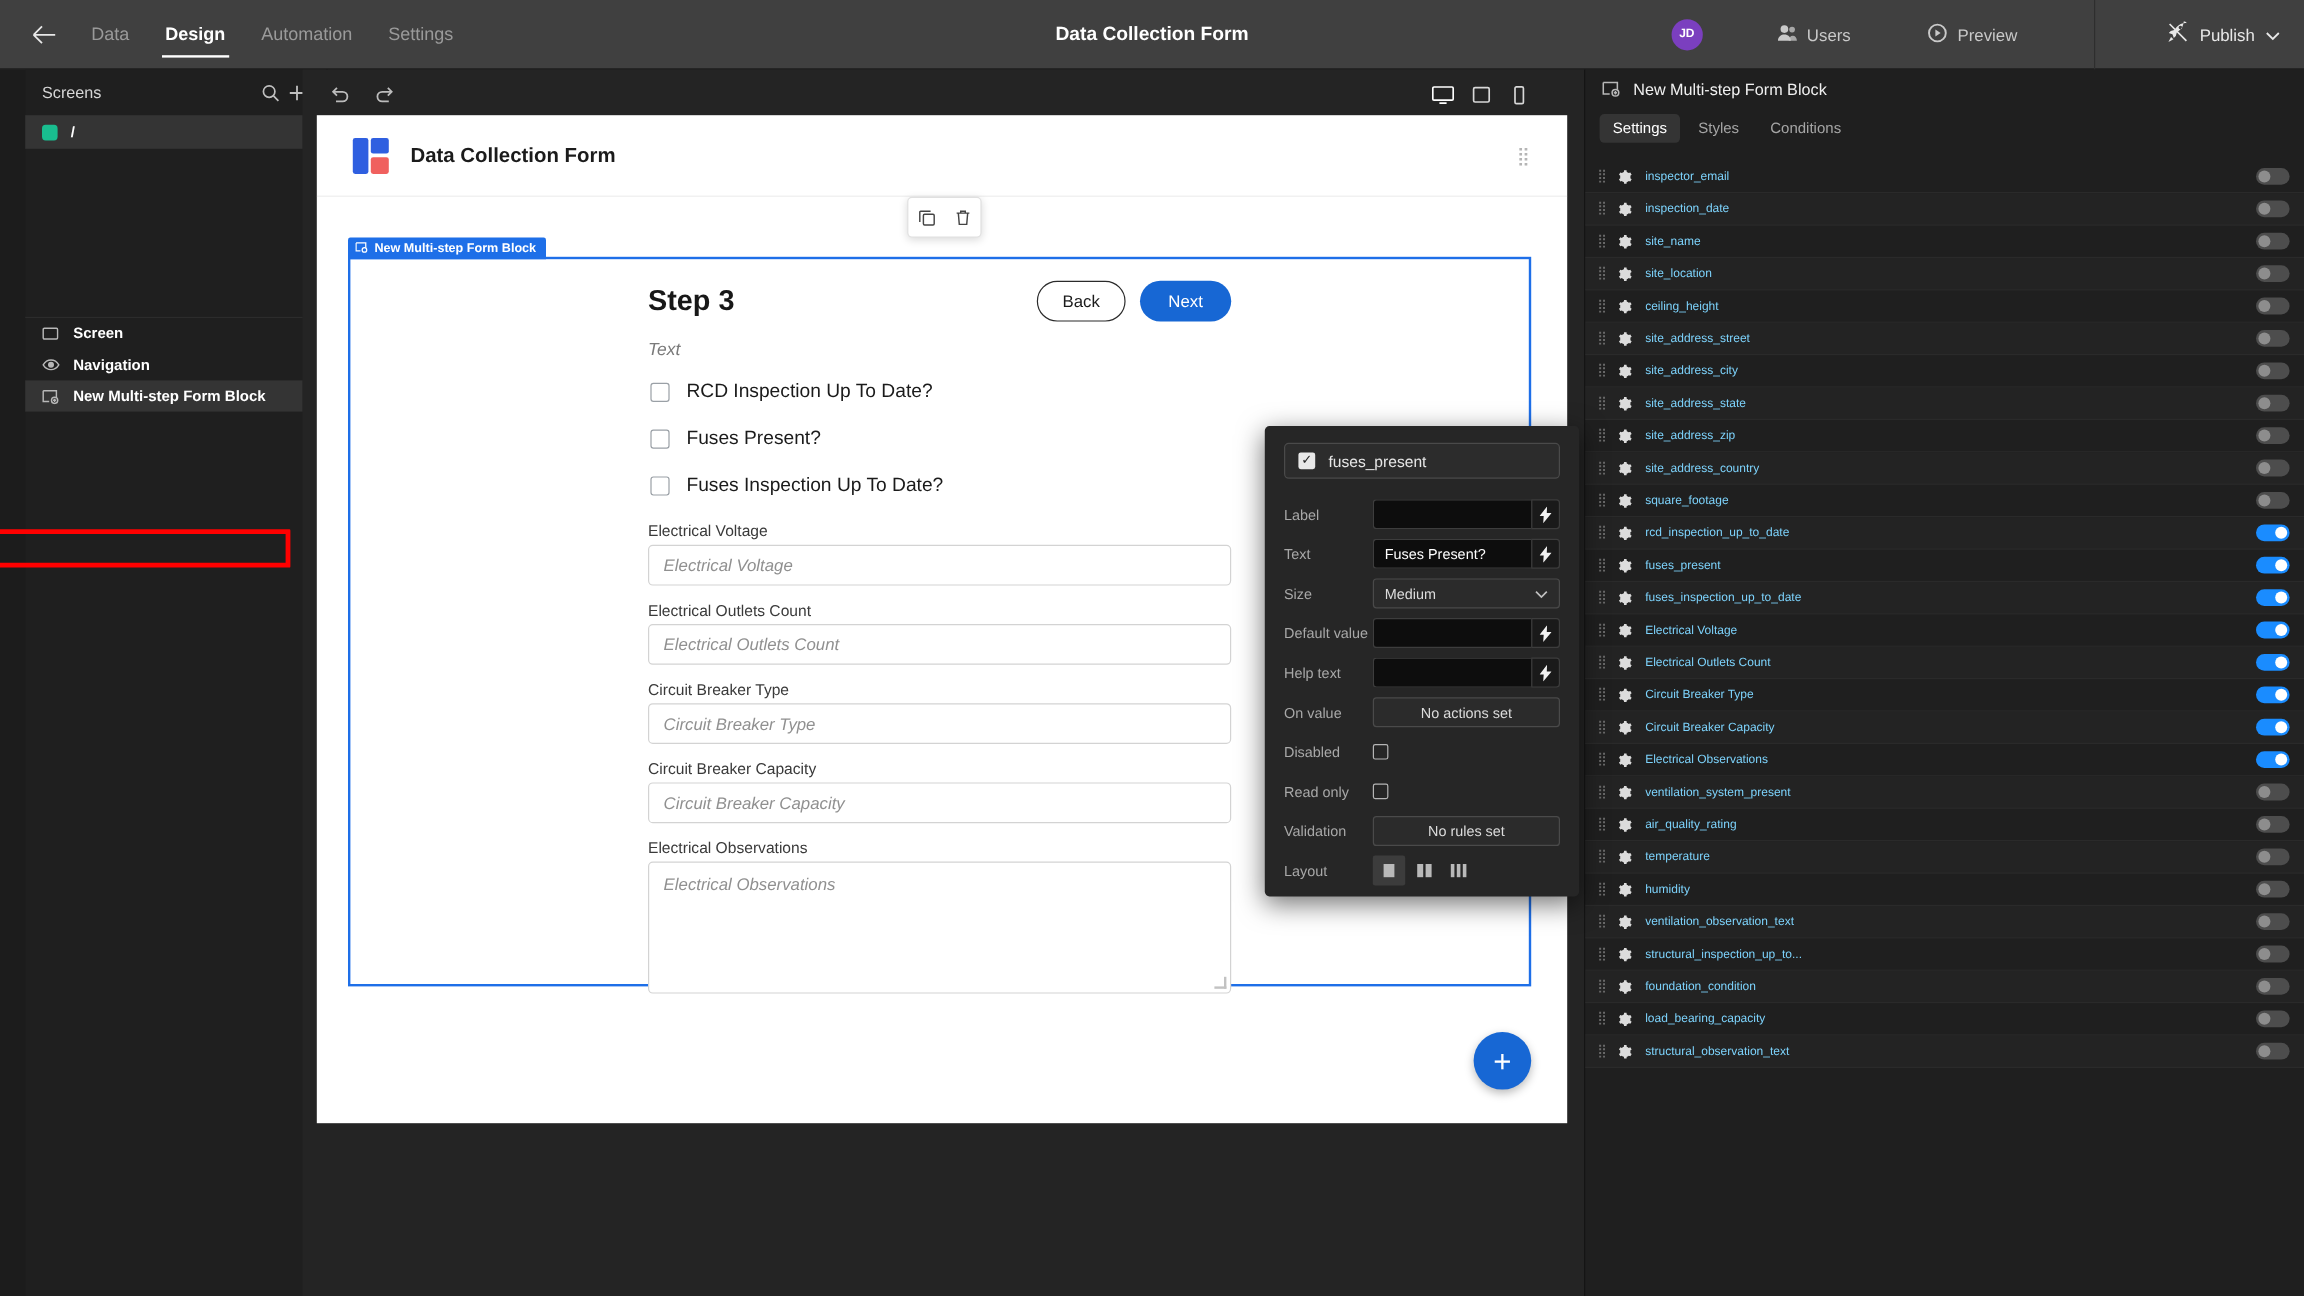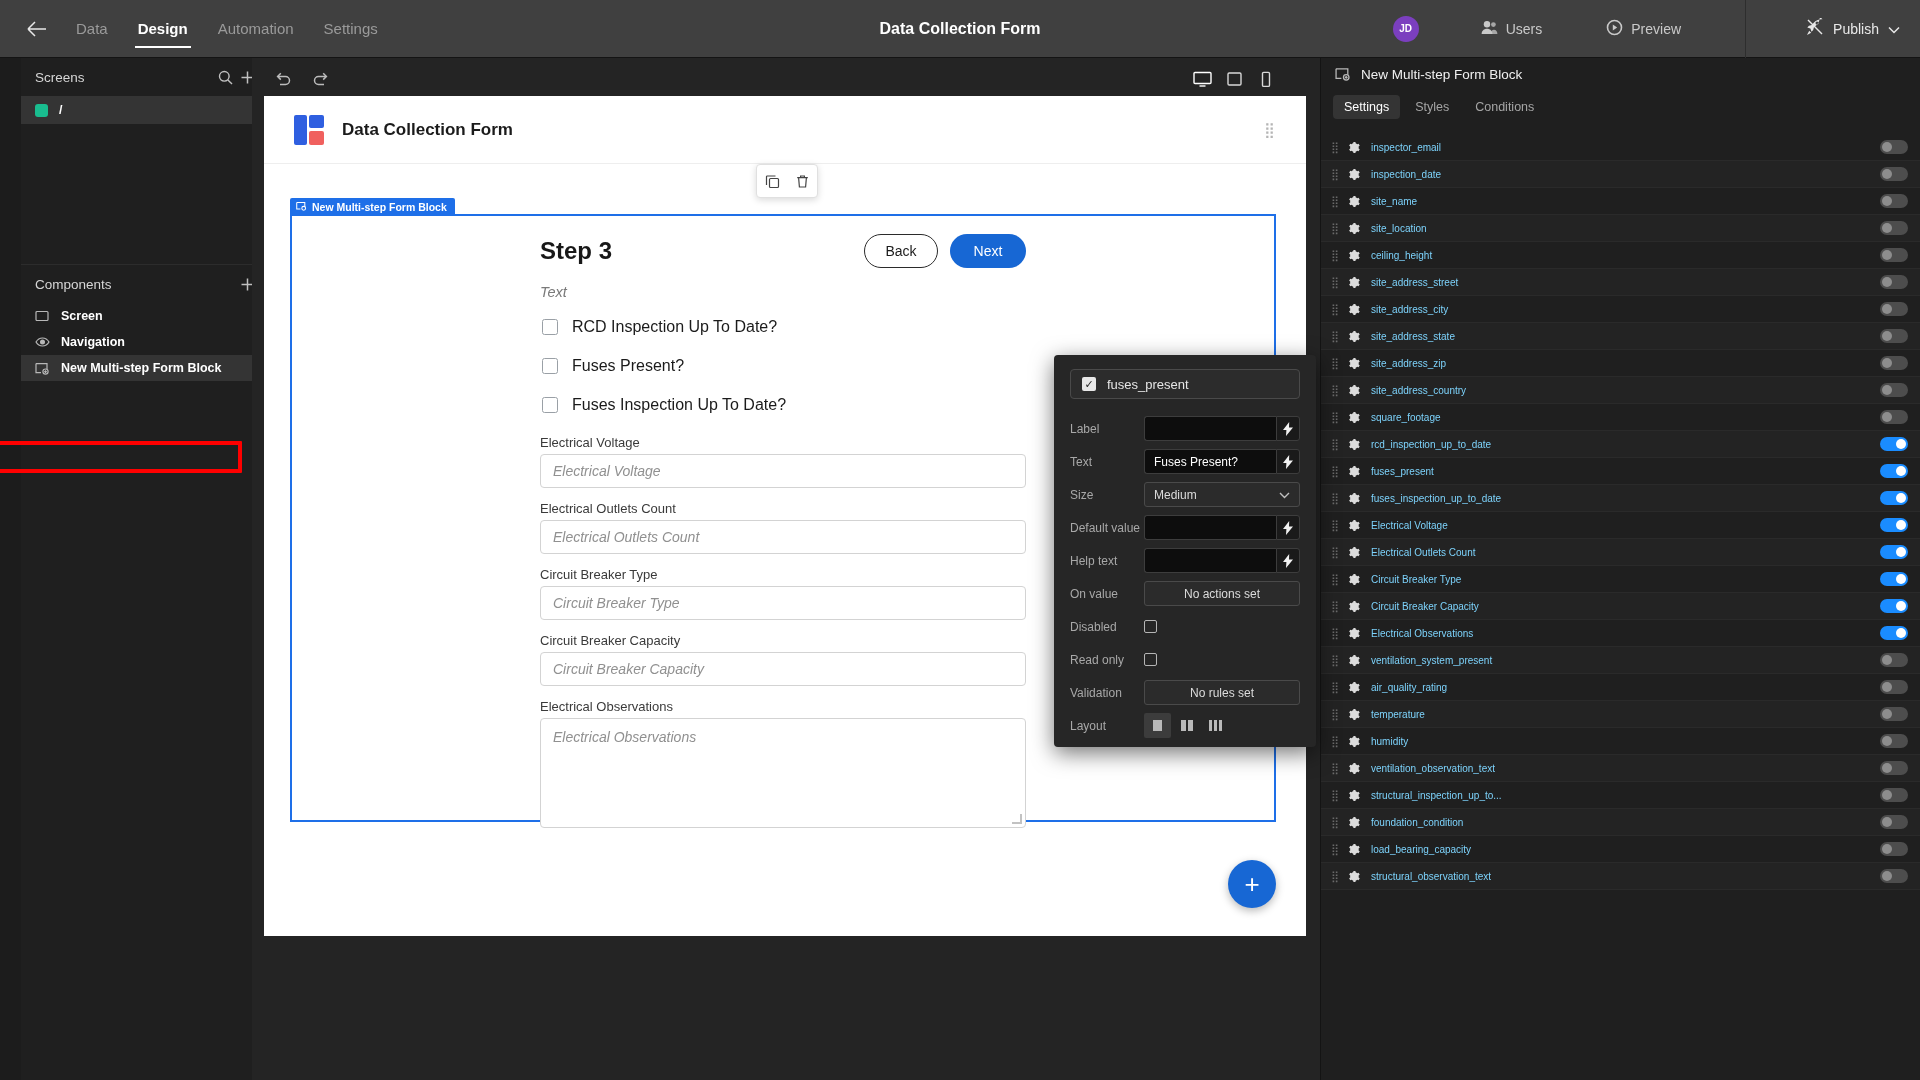--- a/index.html
+++ b/index.html
@@ -340,28 +340,20 @@
       </span>
     </div>
     <div class="screen-row">
       <span class="screen-dot"></span>
       <span class="screen-path">/</span>
     </div>
 
     <div style="height:140px"></div>
     <div class="panel-sep"></div>
 
-    <div class="panel-head">
-      <span class="title">Components</span>
-      <span class="act">
-        <svg width="15" height="15" viewBox="0 0 15 15" fill="none" stroke="currentColor" stroke-width="1.5">
-            <path d="M7.5 1.5v12M1.5 7.5h12"></path>
-          </svg>
-      </span>
-    </div>
 
     <div class="comp-row">
       <span class="comp-ico">
         <svg width="14" height="12" viewBox="0 0 14 12" fill="none" stroke="currentColor" stroke-width="1.2">
             <rect x="1" y="1.5" width="12" height="9" rx="1"></rect>
           </svg>
       </span>
       <span>Screen</span>
     </div>
     <div class="comp-row">

